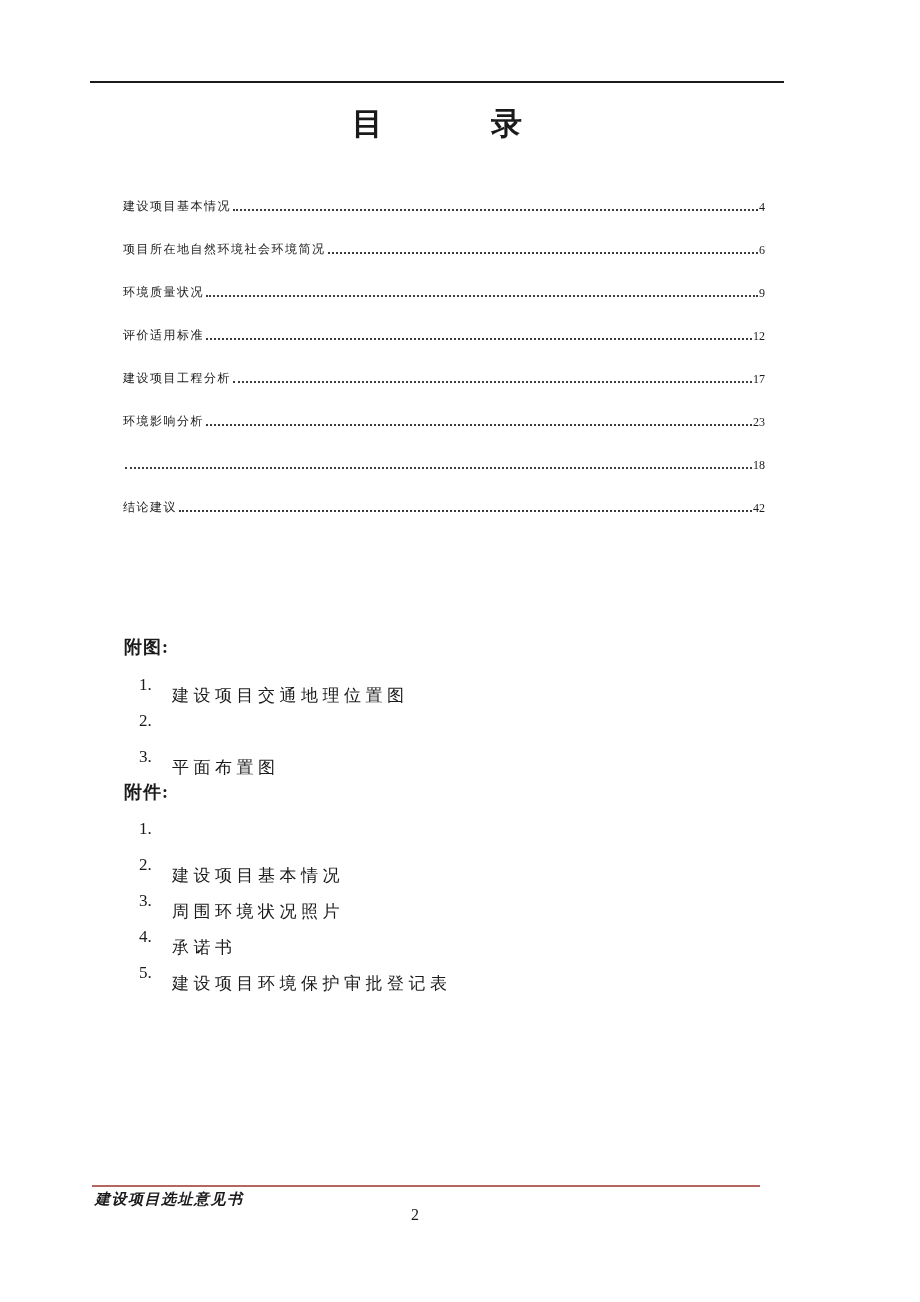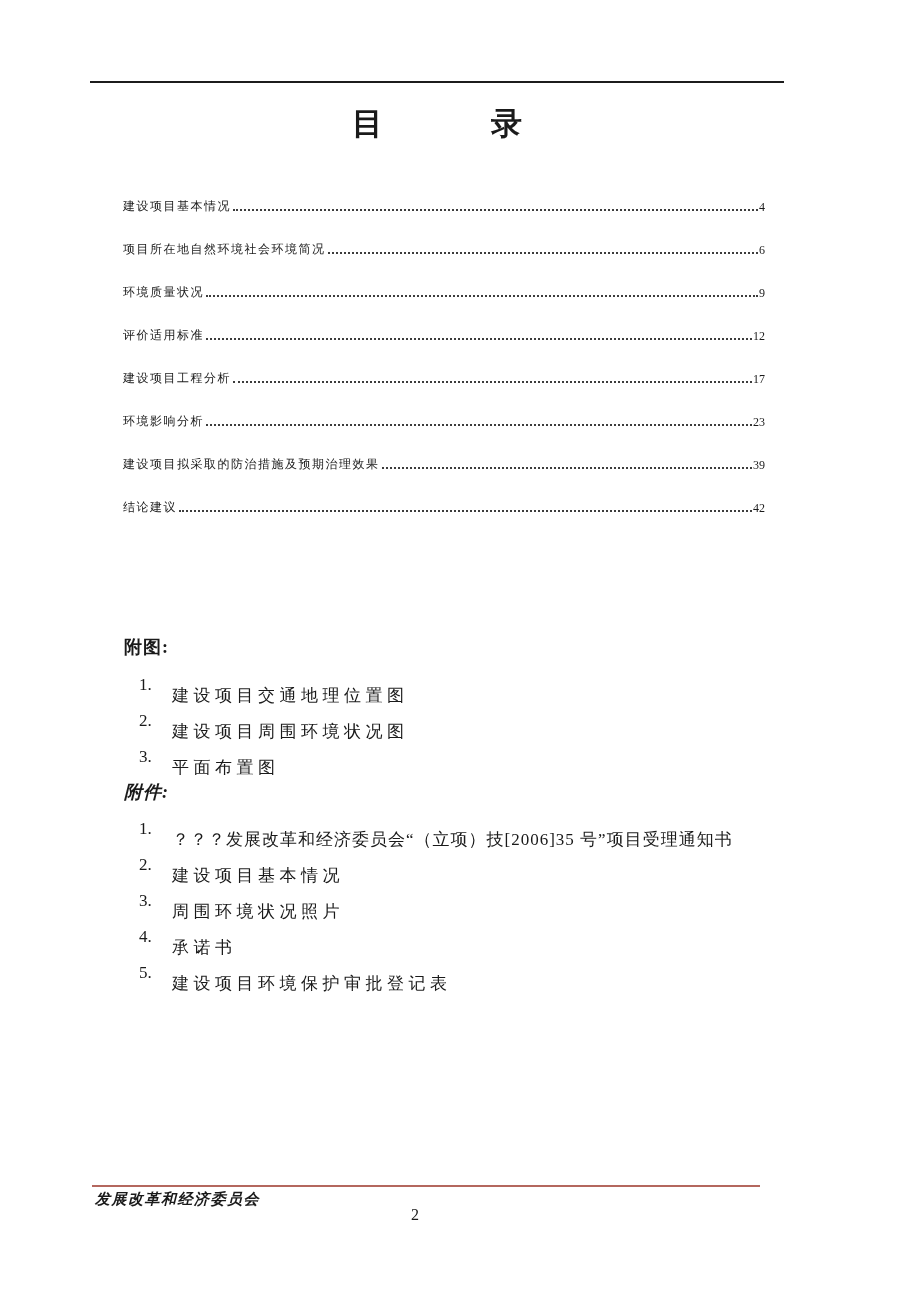--- a/index.html
+++ b/index.html
@@ -23,21 +23,21 @@
   .watermark {
     position:absolute; left:226px; top:600px; z-index:0;
     font-family:"Liberation Sans","DejaVu Sans",sans-serif;
     font-size:50px; letter-spacing:2px; color:#e4e4e4; white-space:nowrap;
   }
   .section-heading {
     position:absolute; left:124px; z-index:1;
     font-size:18px; font-weight:bold; letter-spacing:1px; line-height:20px;
   }
   .heading-figures { top:637px; }
-  .heading-attachments { top:782px;font-style:italic; }
+  .heading-attachments { top:782px; }
   .num-list { position:absolute; left:139px; width:660px; z-index:1; }
   .list-figures { top:667px; }
   .list-attachments { top:811px; }
   .num-row { display:flex; align-items:center; height:36px; font-size:17px; }
   .num { width:33px; flex:none; letter-spacing:0; }
   .num-label { white-space:nowrap; letter-spacing:4.5px;margin-top:20px; }
   .list-attachments .num-row:first-child .num-label { letter-spacing:1px; }
   .footer-rule { position:absolute; left:92px; top:1185px; width:668px; height:2px; background:#b4675e; }
   .footer-org {
     position:absolute; left:95px; top:1190px;
@@ -83,70 +83,67 @@
       <span class="toc-label">建设项目工程分析</span>
       <span class="toc-dots"></span>
       <span class="toc-page">17</span>
     </div>
     <div class="toc-row">
       <span class="toc-label">环境影响分析</span>
       <span class="toc-dots"></span>
       <span class="toc-page">23</span>
     </div>
     <div class="toc-row">
-      <span class="toc-label">建设项目拟采取的防治措施及预期治理效果</span>
       <span class="toc-dots"></span>
-      <span class="toc-page">39</span>
+      <span class="toc-page">18</span>
     </div>
     <div class="toc-row">
       <span class="toc-label">结论建议</span>
       <span class="toc-dots"></span>
       <span class="toc-page">42</span>
     </div>
   </div>
 
   <div class="section-heading heading-figures">附图:</div>
 
   <div class="num-list list-figures">
     <div class="num-row">
       <span class="num">1.</span>
       <span class="num-label">建设项目交通地理位置图</span>
     </div>
     <div class="num-row">
       <span class="num">2.</span>
-      <span class="num-label">建设项目周围环境状况图</span>
     </div>
     <div class="num-row">
       <span class="num">3.</span>
       <span class="num-label">平面布置图</span>
     </div>
   </div>
 
   <div class="section-heading heading-attachments">附件:</div>
 
   <div class="num-list list-attachments">
     <div class="num-row">
       <span class="num">1.</span>
-      <span class="num-label">？？？发展改革和经济委员会“（立项）技[2006]35 号”项目受理通知书</span>
     </div>
     <div class="num-row">
       <span class="num">2.</span>
       <span class="num-label">建设项目基本情况</span>
     </div>
     <div class="num-row">
       <span class="num">3.</span>
       <span class="num-label">周围环境状况照片</span>
     </div>
     <div class="num-row">
       <span class="num">4.</span>
       <span class="num-label">承诺书</span>
     </div>
     <div class="num-row">
       <span class="num">5.</span>
       <span class="num-label">建设项目环境保护审批登记表</span>
     </div>
   </div>
 
   <div class="footer-rule"></div>
-  <div class="footer-org">发展改革和经济委员会</div>
+  <div class="footer-org">建设项目选址意见书</div>
   <div class="page-number">2</div>
 
 </div>
 
 </body></html>

